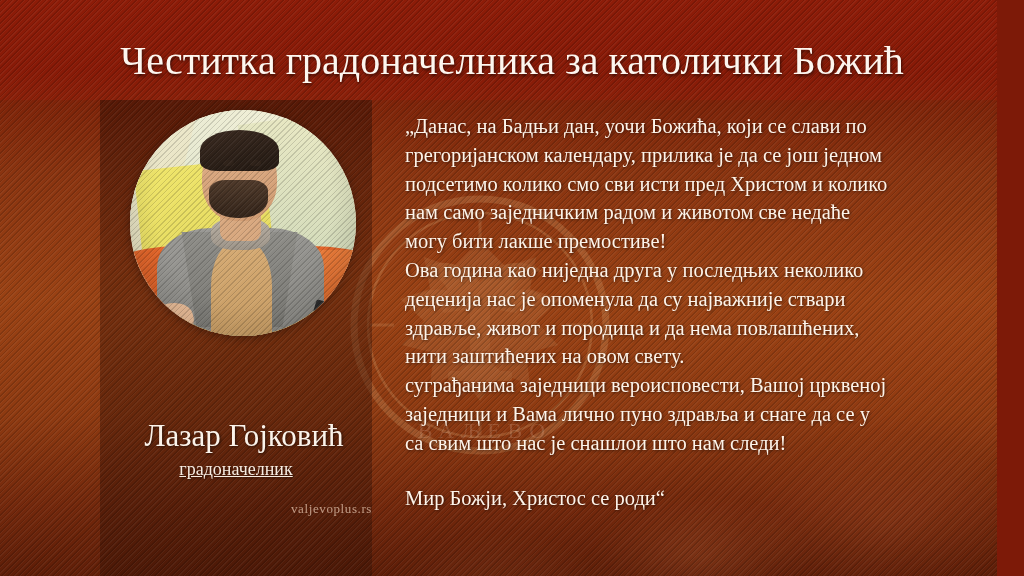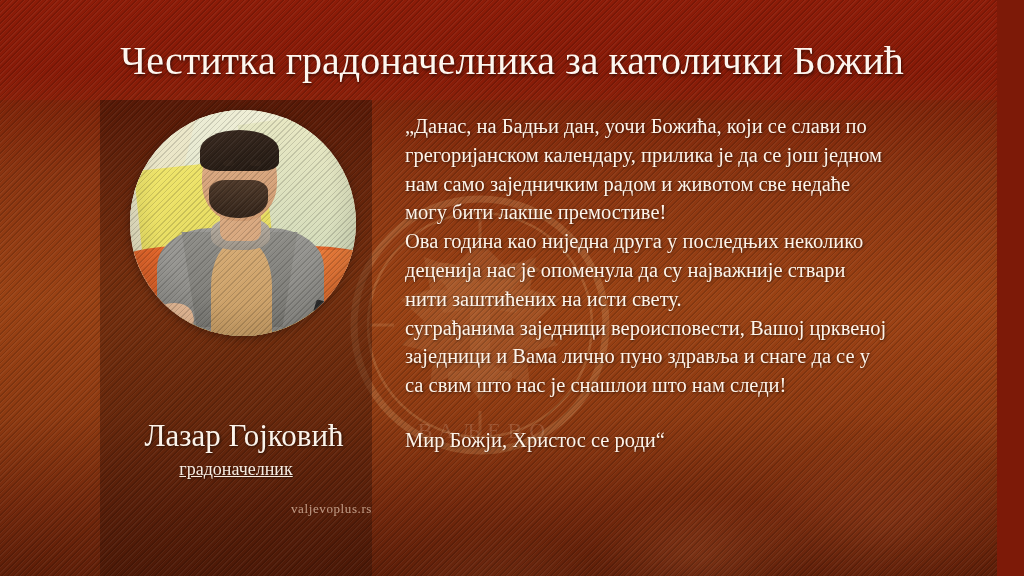--- a/index.html
+++ b/index.html
@@ -206,25 +206,27 @@
     </div>
   </div>
 
   <div class="name">Лазар Гојковић</div>
   <div class="role">градоначелник</div>
   <div class="watermark">valjevoplus.rs</div>
 
   <div class="message">
     <p>„Данас, на Бадњи дан, уочи Божића, који се слави по</p>
     <p>грегоријанском календару, прилика је да се још једном</p>
+    <p>подсетимо колико смо сви исти пред Христом и колико</p>
     <p>нам само заједничким радом и животом све недаће</p>
     <p>могу бити лакше премостиве!</p>
     <p>Ова година као ниједна друга у последњих неколико</p>
     <p>деценија нас је опоменула да су најважније ствари</p>
-    <p>нити заштићених на исти свету.</p>
+    <p>здравље, живот и породица и да нема повлашћених,</p>
+    <p>нити заштићених на овом свету.</p>
     <p>суграђанима заједници вероисповести, Вашој црквеној</p>
     <p>заједници и Вама лично пуно здравља и снаге да се у</p>
     <p>са свим што нас је снашлои што нам следи!</p>
     <p class="gap">Мир Божји, Христос се роди“</p>
   </div>
 
   <div class="texture"></div>
 </div>
 
 </body></html>

